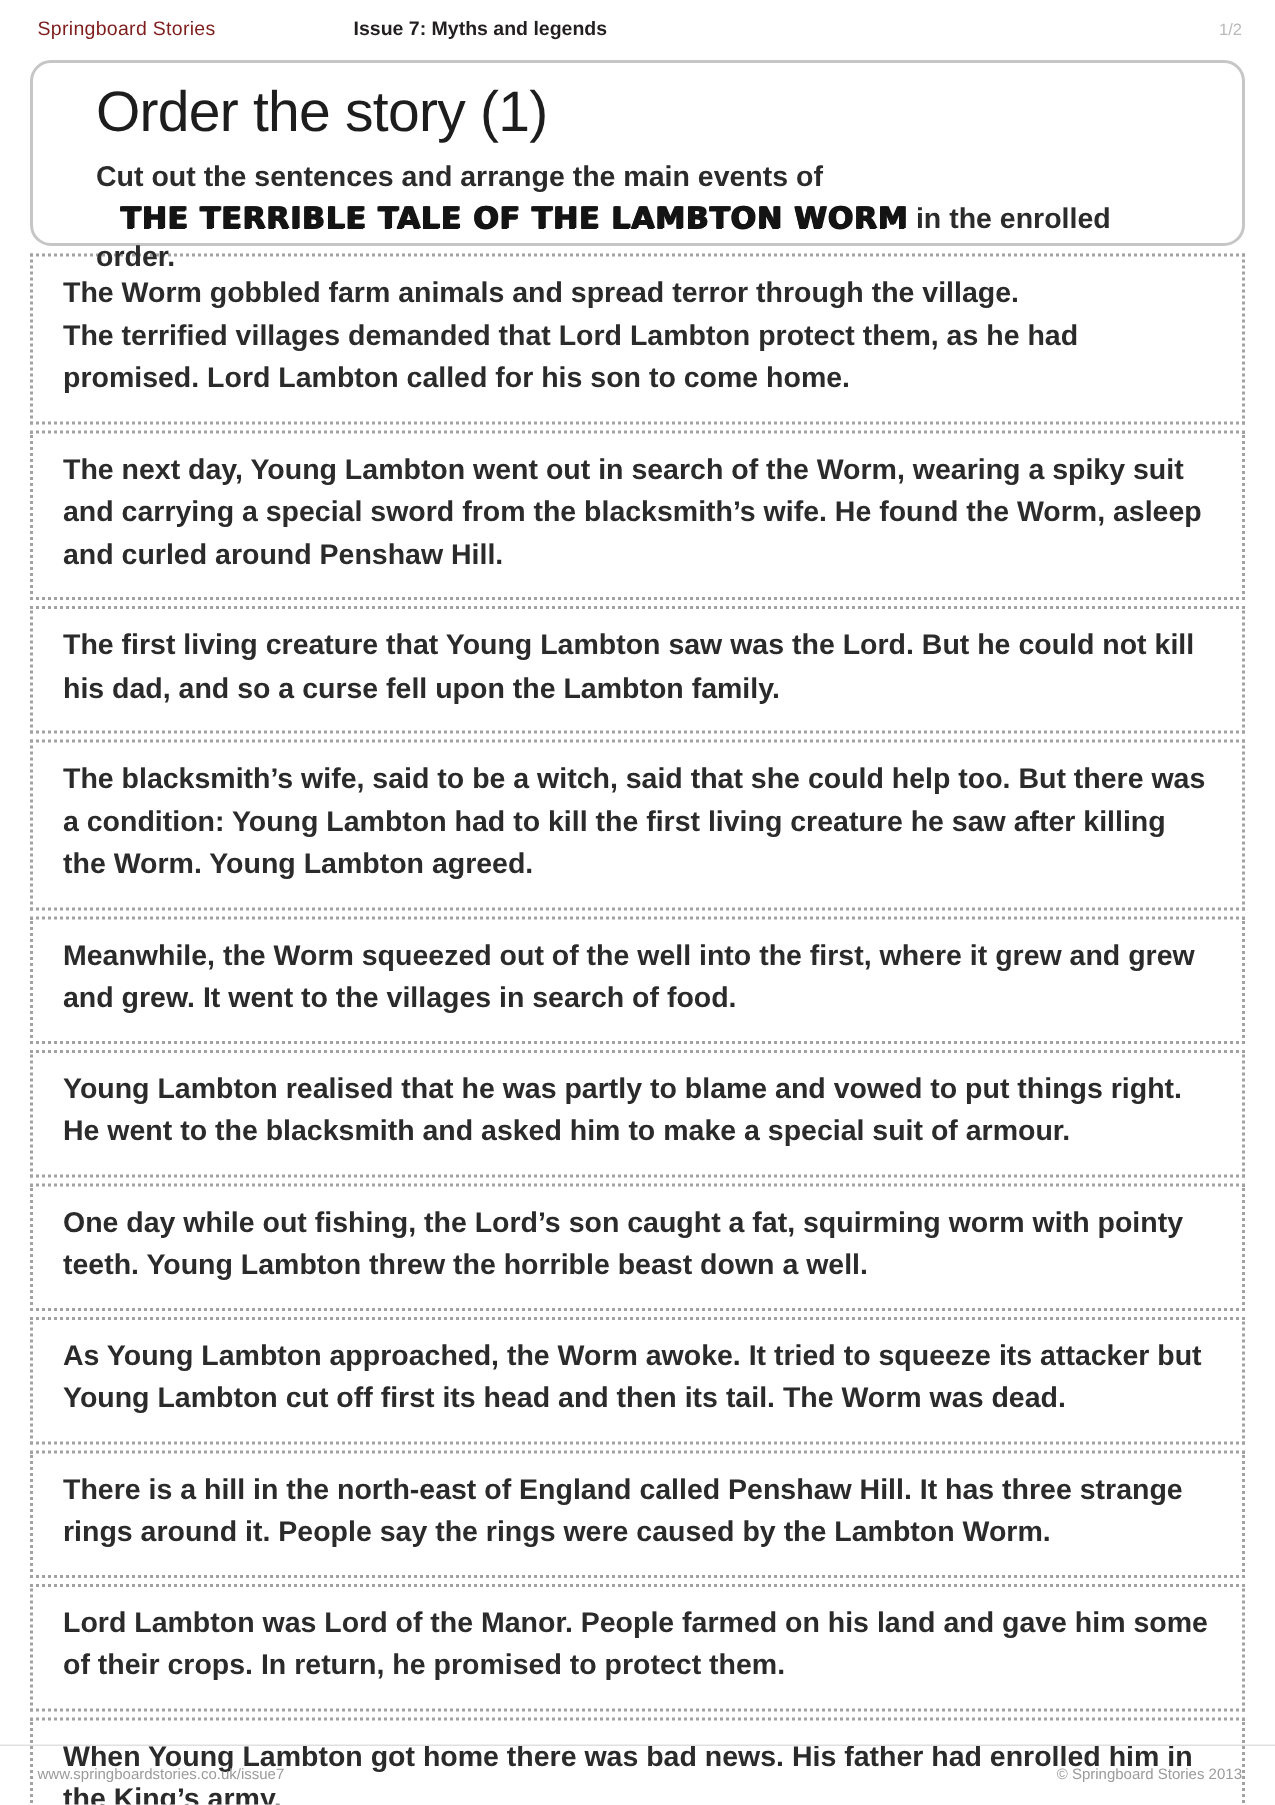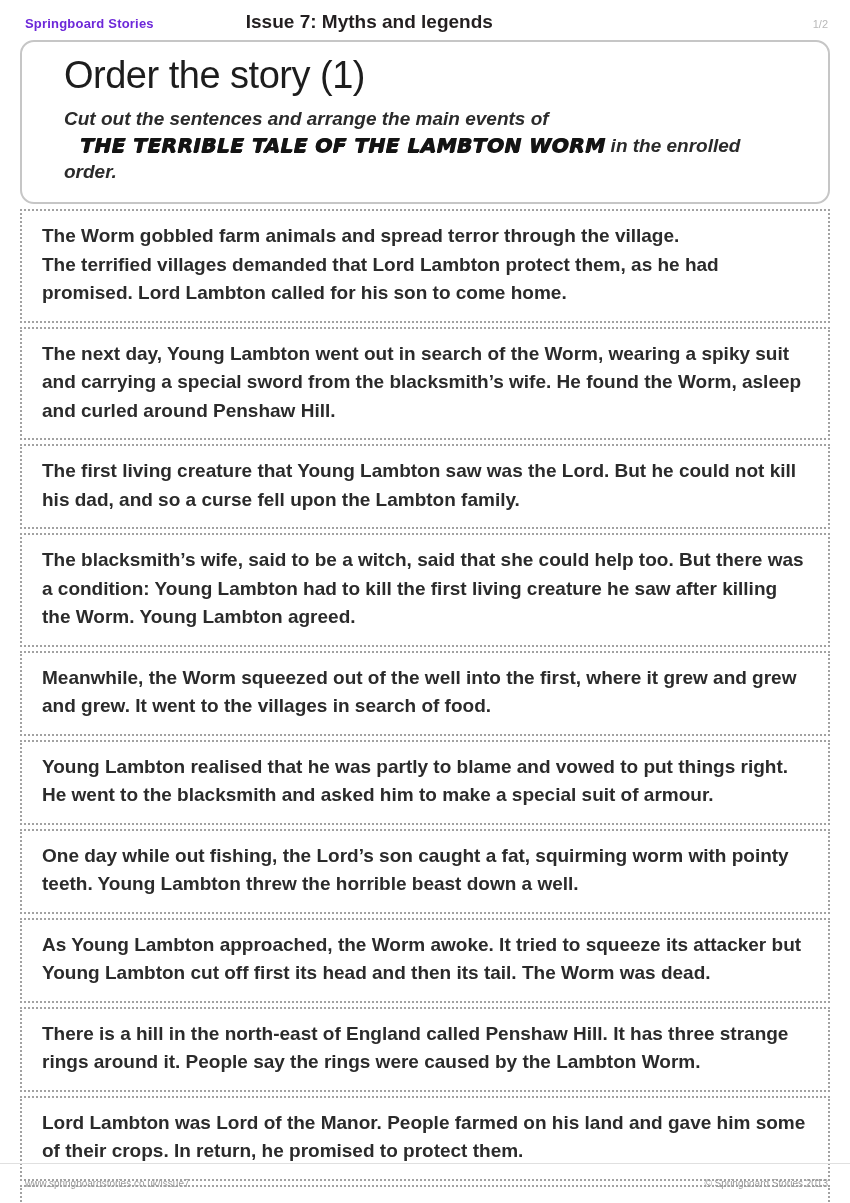--- a/index.html
+++ b/index.html
@@ -14,57 +14,56 @@
   }
   
   .page-header {
     display: flex;
     align-items: baseline;
     padding: 11px 22px 0 25px;
     height: 36px;
   }
   .brand {
     font-size: 13px;
-    font-weight: bold;
+    font-weight: normal;
     letter-spacing: 0.2px;
-    color: #6d28d9;
+    color: #7f1d1d;
   }
   .issue {
-    font-size: 19px;
+    font-size: 13px;
     font-weight: bold;
     color: #231f20;
     margin-left: 92px;
     text-align: right;
   }
   .page-indicator {
     margin-left: auto;
     font-size: 11px;
     color: #b9b9b9;
   }
   
   .title-box {
     margin: 4px 20px 5px 20px;
     border: 2px solid #c6c6c6;
     border-radius: 14px;
     padding: 12px 42px 16px 42px;
-    height: 164px;
+    height: 124px;
   }
   .main-title {
     font-size: 38px;
     font-weight: 500;
     color: #1d1d1d;
     letter-spacing: -0.5px;
     margin-bottom: 9px;
   }
   .instruction {
     font-size: 19px;
     font-weight: 600;
     line-height: 1.35;
     color: #2b2b2b;
-    font-style: italic;
   }
   .story-title {
     font-family: "DejaVu Sans", "Liberation Sans", sans-serif;
     font-weight: bold;
     font-size: 20px;
     letter-spacing: 0.5px;
     color: #141414;
     text-shadow: 1px 0 0 #141414, 0 0.5px 0 #141414;
     text-transform: uppercase;
     margin-left: 16px;

